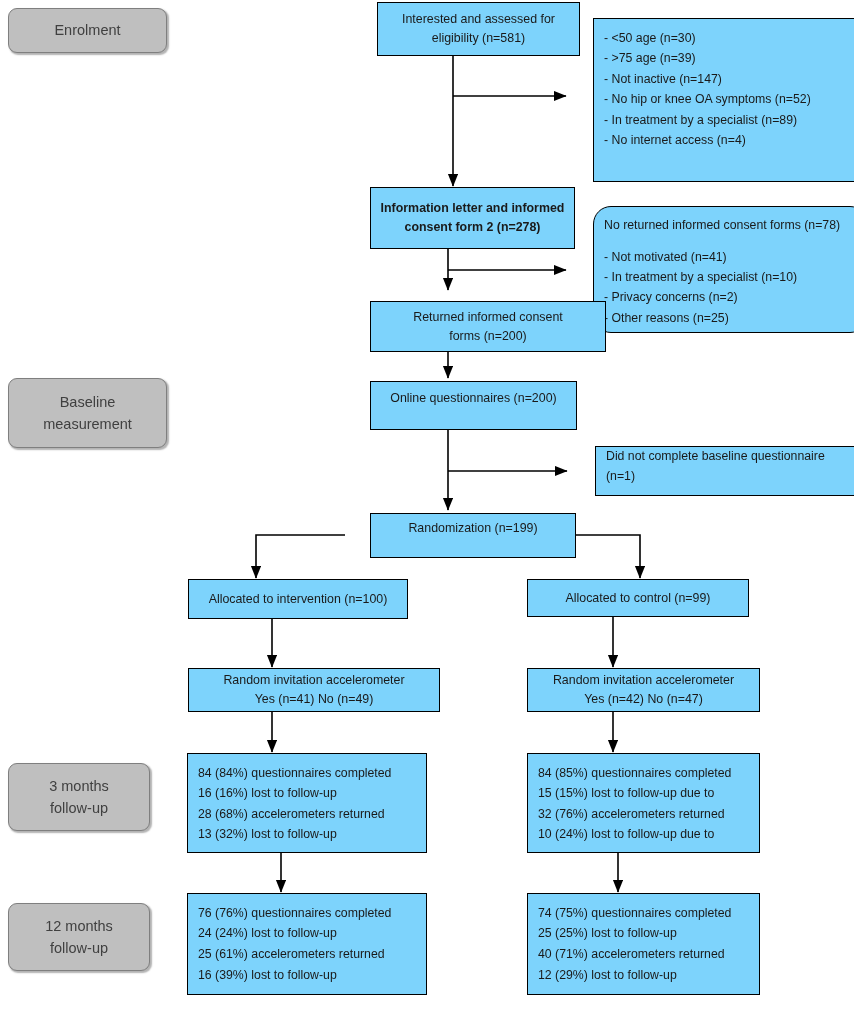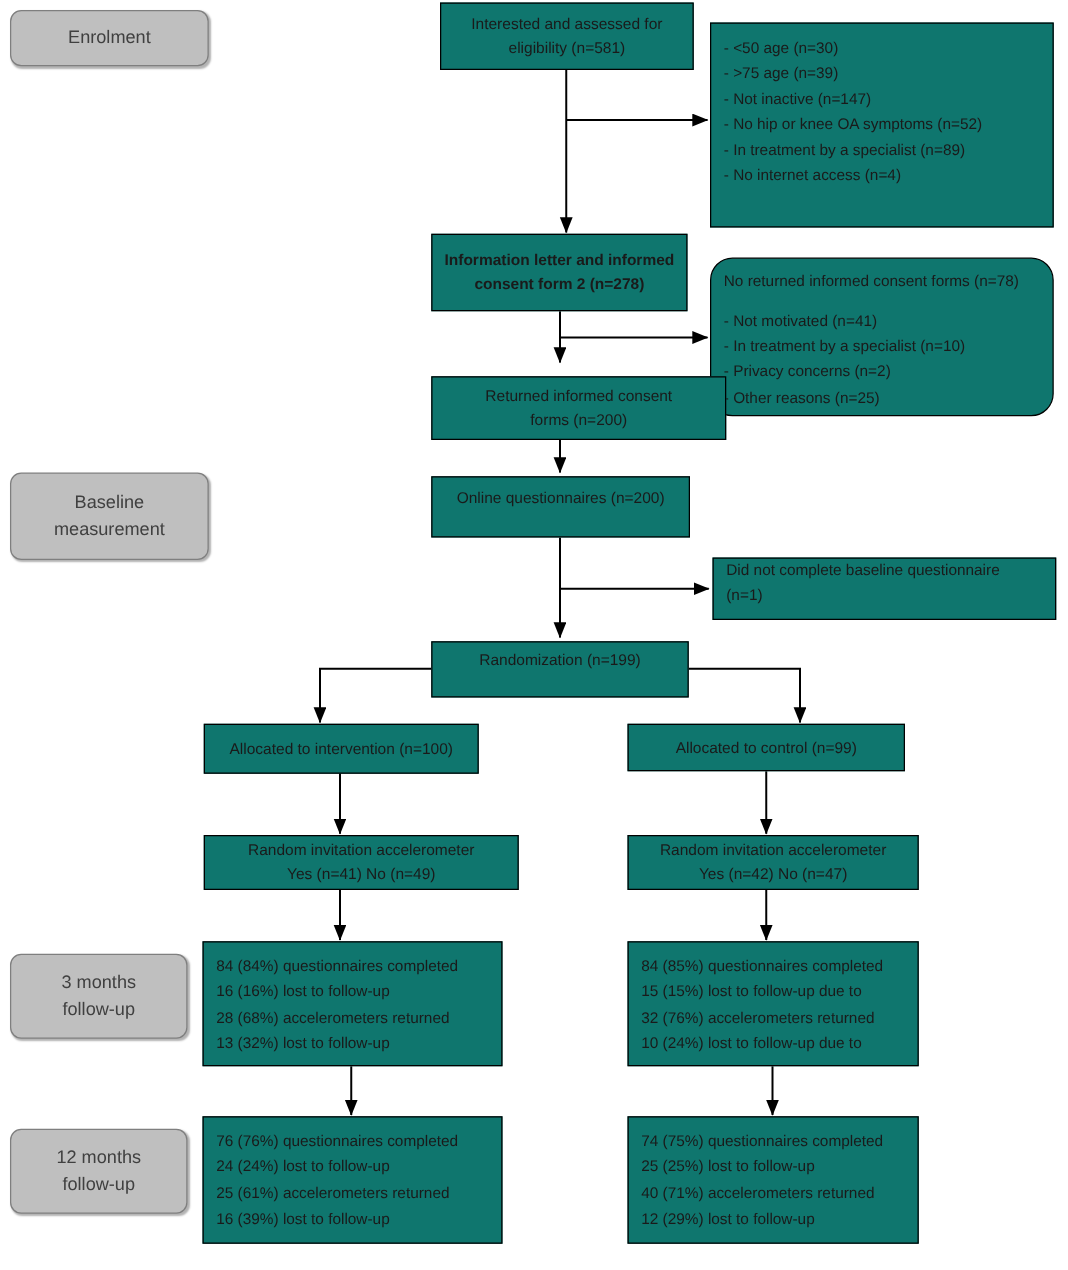--- a/index.html
+++ b/index.html
@@ -34,23 +34,24 @@
     display: flex;
     align-items: center;
     justify-content: center;
     text-align: center;
     font-size: 14.5px;
     line-height: 1.55;
     color: #404040;
   }
   .node {
     position: absolute;
-    background: #0f766e;
+    background: #7dd3fc;
     border: 1px solid #000000;
     box-sizing: border-box;
+    margin-left: 25px;
   }
   .node .inner {
     width: 100%;
     height: 100%;
     display: flex;
     flex-direction: column;
     justify-content: center;
     box-sizing: border-box;
   }
   .node.center .inner {

